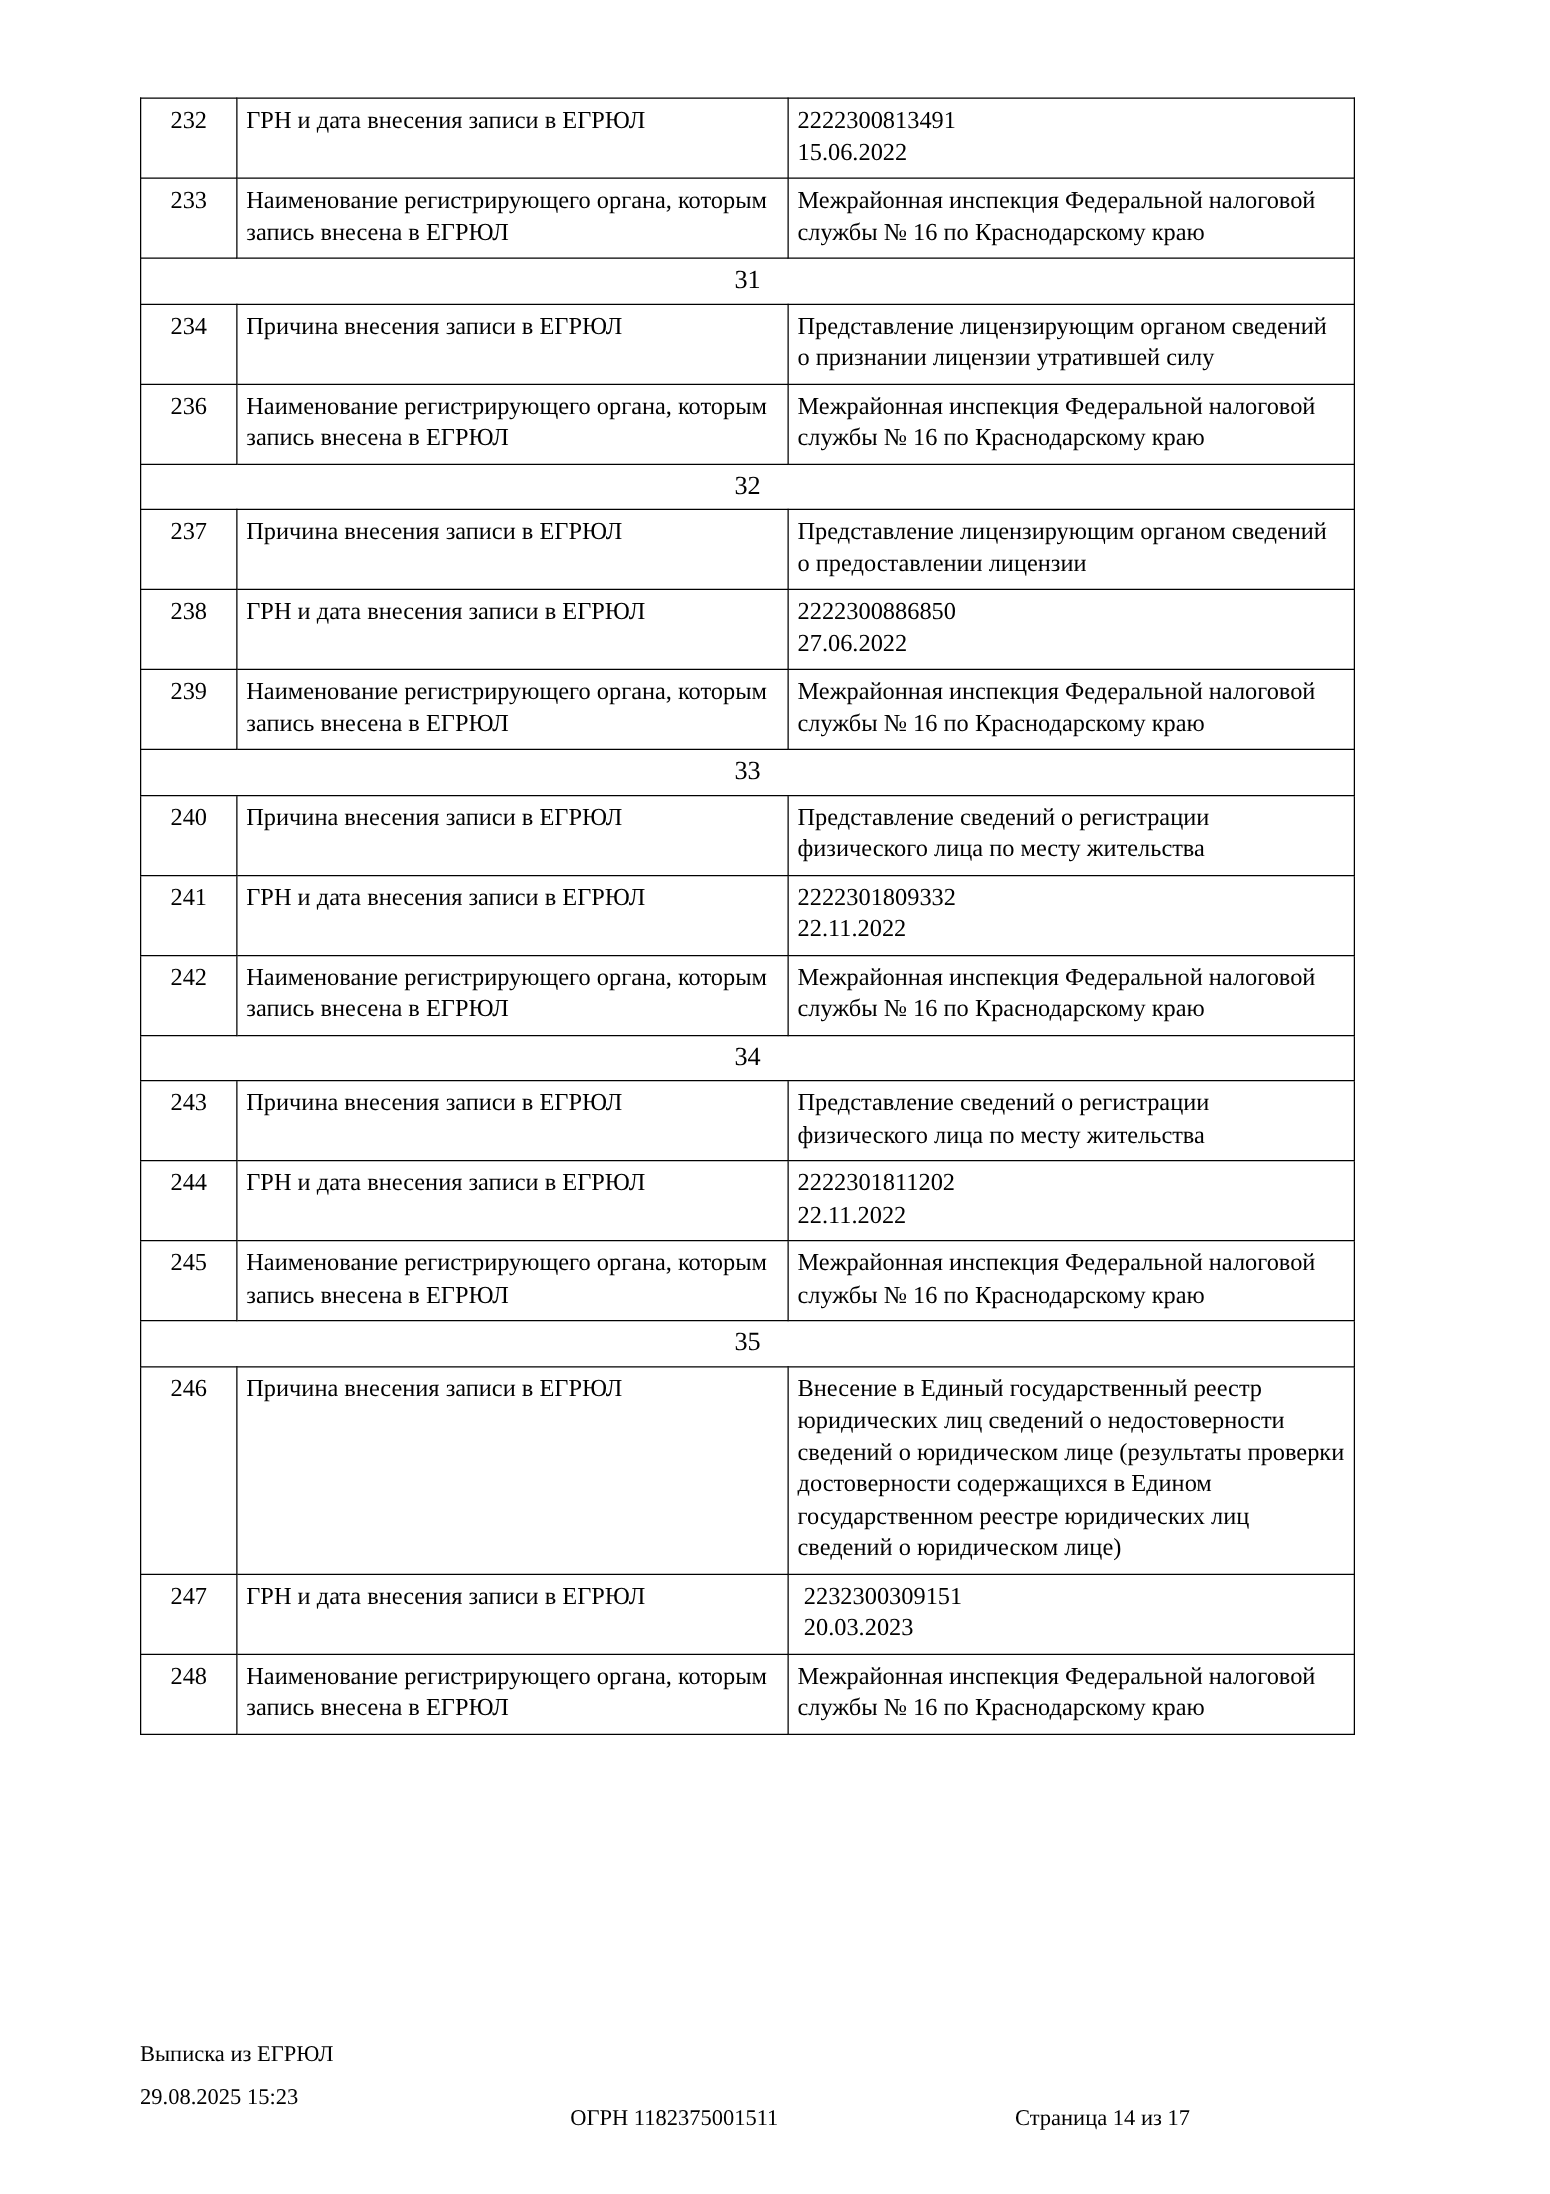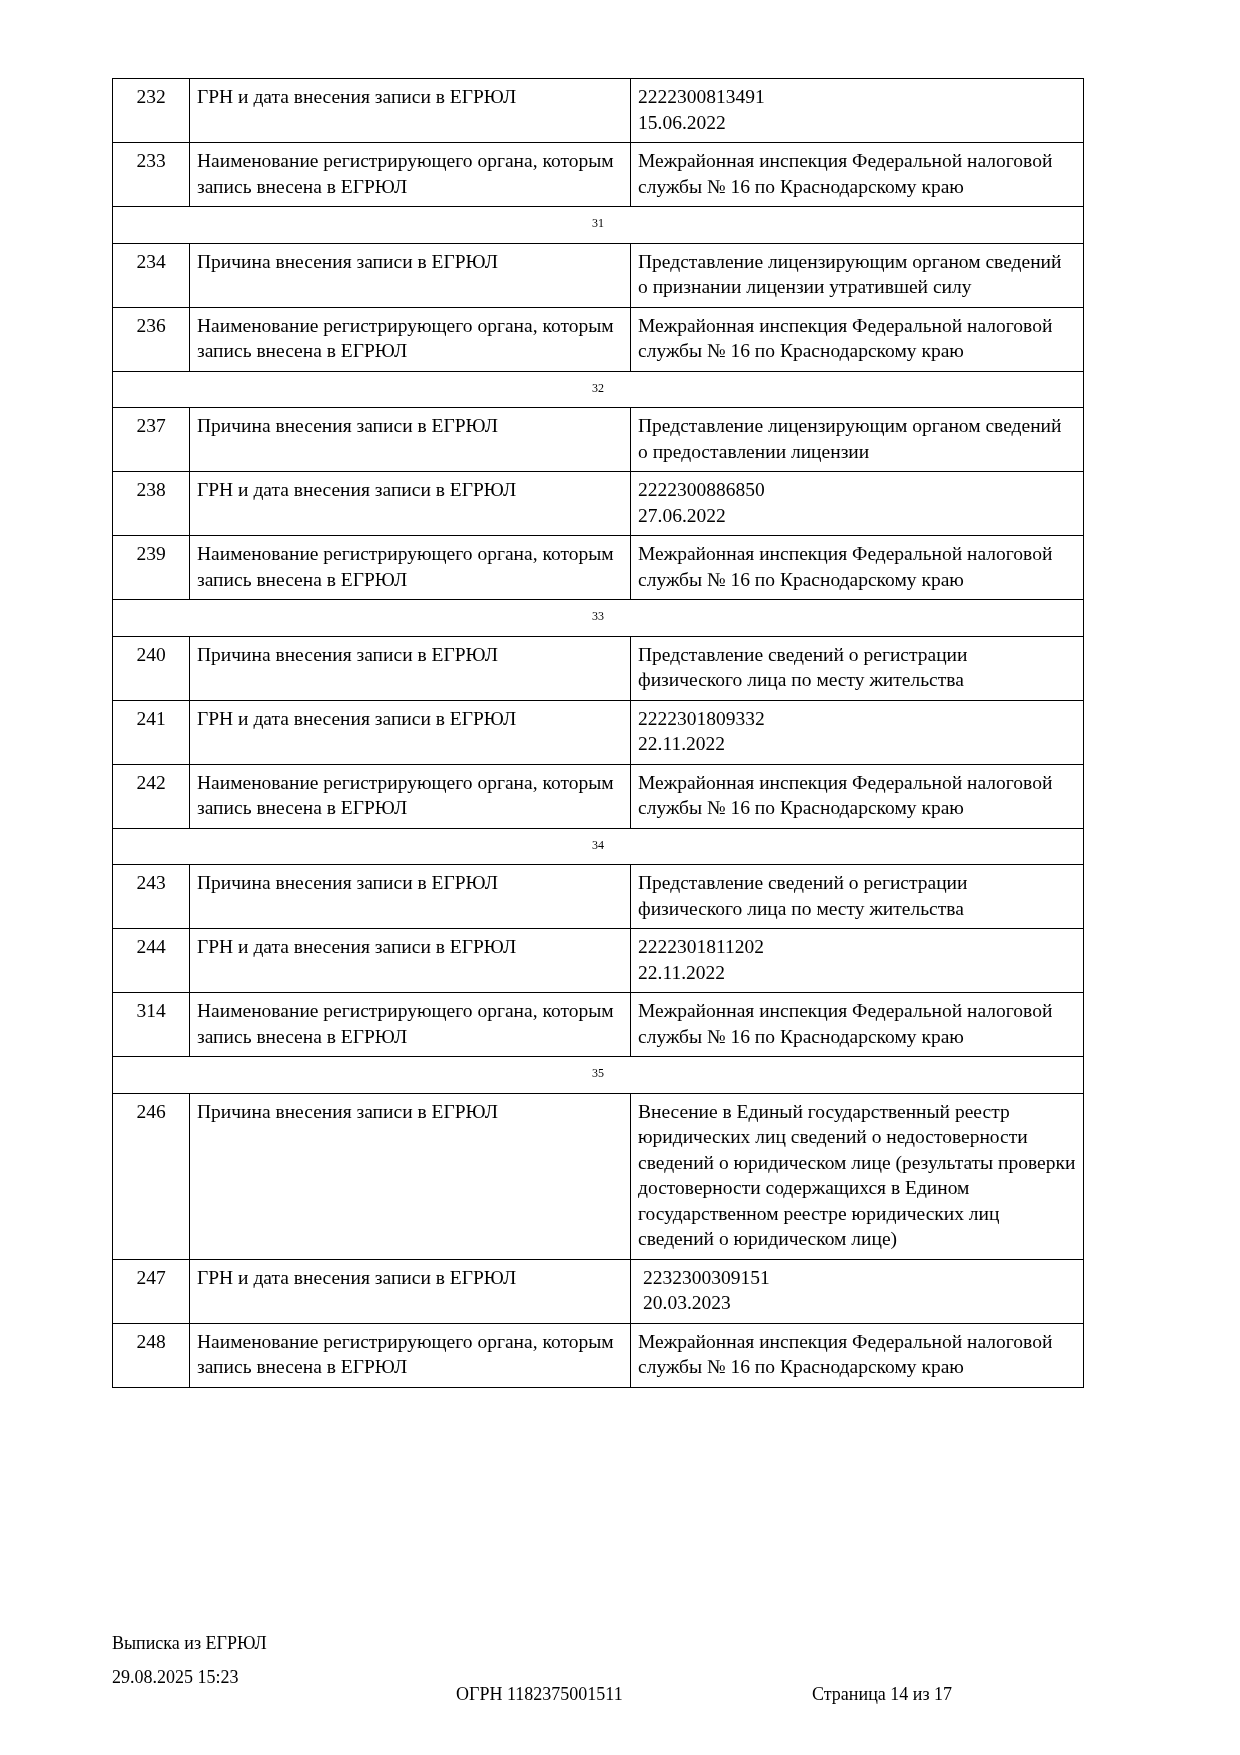--- a/index.html
+++ b/index.html
@@ -40,21 +40,21 @@
     padding-right: 2px;
   }
   td.label {
     width: 426px;
   }
   td.value {
     width: 438px;
   }
   tr.section td {
     text-align: center;
-    font-size: 12px;
+    font-size: 21px;
     padding-top: 4px;
     padding-bottom: 6px;
   }
   .footer {
     position: absolute;
     left: 112px;
     right: 112px;
     bottom: 52px;
     font-size: 18px;
     line-height: 17px;
@@ -153,21 +153,21 @@
           <td class="label">Причина внесения записи в ЕГРЮЛ</td>
           <td class="value" style="white-space: pre-line;">Представление сведений о регистрации физического лица по месту жительства</td>
         </tr>
         <tr>
           <td class="num">244</td>
           <td class="label">ГРН и дата внесения записи в ЕГРЮЛ</td>
           <td class="value" style="white-space: pre-line;">2222301811202
 22.11.2022</td>
         </tr>
         <tr>
-          <td class="num">314</td>
+          <td class="num">245</td>
           <td class="label">Наименование регистрирующего органа, которым запись внесена в ЕГРЮЛ</td>
           <td class="value" style="white-space: pre-line;">Межрайонная инспекция Федеральной налоговой службы № 16 по Краснодарскому краю</td>
         </tr>
         <tr class="section">
           <td colspan="3">35</td>
         </tr>
         <tr>
           <td class="num">246</td>
           <td class="label">Причина внесения записи в ЕГРЮЛ</td>
           <td class="value" style="white-space: pre-line;">Внесение в Единый государственный реестр юридических лиц сведений о недостоверности сведений о юридическом лице (результаты проверки достоверности содержащихся в Едином государственном реестре юридических лиц сведений о юридическом лице)</td>

